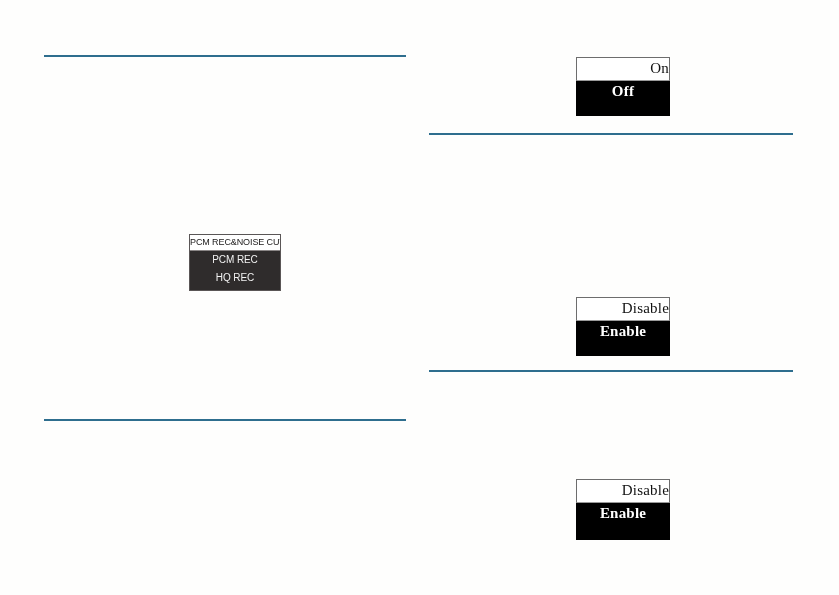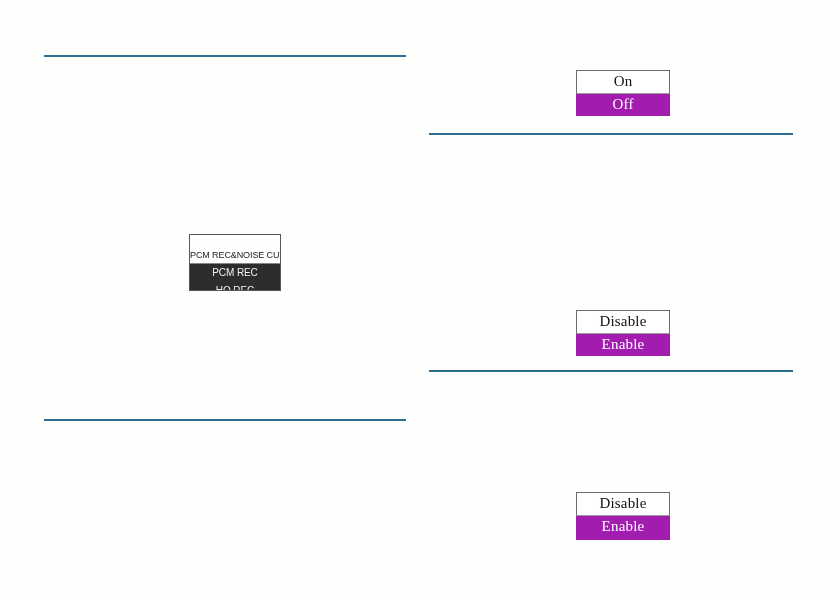--- a/index.html
+++ b/index.html
@@ -30,26 +30,25 @@
   .osd {
     position: absolute;
     box-sizing: border-box;
     overflow: hidden;
   }
   .osd-header {
     box-sizing: border-box;
     width: 100%;
     background: #ffffff;
     color: #111111;
-    text-align: center;
+    text-align: right;
     border: 1px solid #6d6d6d;
     border-bottom: 1px solid #9a9a9a;
     line-height: 1;
     white-space: nowrap;
-    margin-top: 13px;
   }
   .osd-body {
     box-sizing: border-box;
     width: 100%;
   }
   .osd-item {
     text-align: center;
     color: #ffffff;
     line-height: 1;
     white-space: nowrap;
@@ -58,21 +57,22 @@
   
   .osd-serif {
     font-family: "Liberation Serif", serif;
   }
   .osd-serif .osd-header {
     font-size: 15px;
     padding: 3px 0 4px 0;
     letter-spacing: 0.2px;
   }
   .osd-serif .osd-body {
-    background: #a21caf;
+    background: #000000;
+    font-weight: bold;
   }
   .osd-serif .osd-item {
     font-size: 15px;
     padding: 3px 0 4px 0;
     letter-spacing: 0.2px;
   }
 
   
   .osd-sans {
     font-family: "Liberation Sans", sans-serif;

